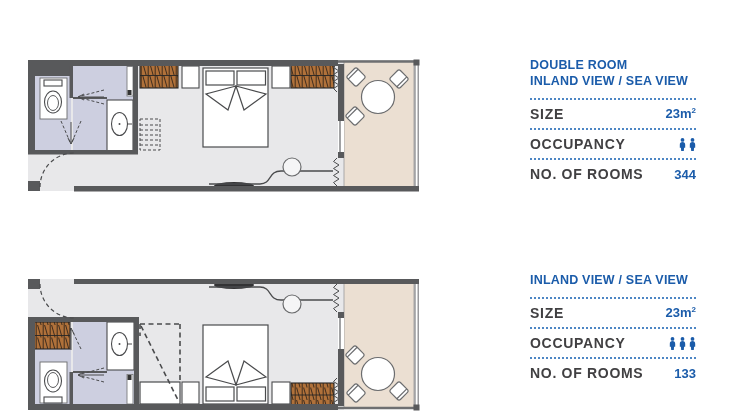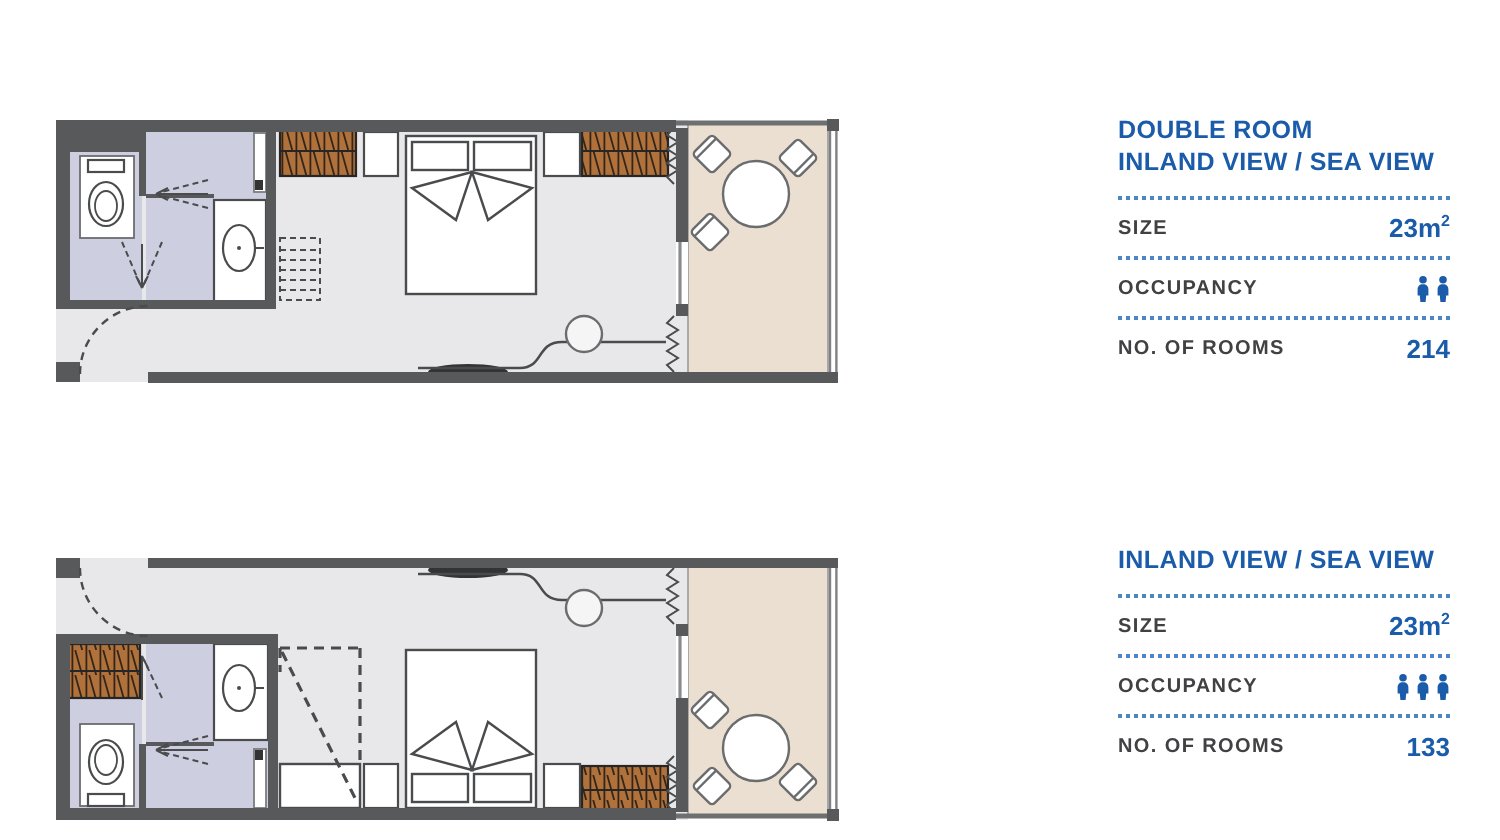--- a/index.html
+++ b/index.html
@@ -2,28 +2,28 @@
 <html><head>
 <meta charset="utf-8">
 <style>
   html,body { margin:0; padding:0; }
   body {
     width:750px; height:420px; position:relative; background:#ffffff;
     font-family:"Liberation Sans", sans-serif; overflow:hidden;
     --accent:#1b5caa;
   }
   #plans { position:absolute; left:0; top:0; }
-  .panel { position:absolute; left:559px; width:166px; }
+  .panel { position:absolute; left:530px; width:166px; }
   #panel-1 { top:57px; }
   #panel-2 { top:272px; }
   .panel-title { font-size:12.5px; line-height:16px; font-weight:bold; color:var(--accent);
     letter-spacing:0.2px; white-space:nowrap; margin:0 0 9px 0; }
   .row { display:flex; justify-content:space-between; align-items:center;
     height:28px; border-top:2px dotted #4d86c4; }
-  .row .label { font-size:10px; font-weight:bold; color:#414042; letter-spacing:0.7px; }
+  .row .label { font-size:14px; font-weight:bold; color:#414042; letter-spacing:0.7px; }
   .row .value { font-size:13px; font-weight:bold; color:var(--accent); }
   .row .value sup { font-size:8px; }
   .icons { display:flex; align-items:center; }
   .icons svg { margin-left:3px; display:block; }
 </style>
 </head>
 <body style="--accent: #1b5caa;">
 
 <svg id="plans" width="460" height="420" viewBox="0 0 460 420">
   <defs>
@@ -280,21 +280,21 @@
           <path d="M3.5,4.1 C1.7,4.1 0.8,5.1 0.8,6.8 L0.8,9.7 L1.9,9.7 L2.2,13 L4.8,13 L5.1,9.7 L6.2,9.7 L6.2,6.8 C6.2,5.1 5.3,4.1 3.5,4.1 Z"></path>
         </svg>
         <svg width="7" height="13" viewBox="0 0 7 13" fill="#1b5caa">
           <circle cx="3.5" cy="1.9" r="1.9"></circle>
           <path d="M3.5,4.1 C1.7,4.1 0.8,5.1 0.8,6.8 L0.8,9.7 L1.9,9.7 L2.2,13 L4.8,13 L5.1,9.7 L6.2,9.7 L6.2,6.8 C6.2,5.1 5.3,4.1 3.5,4.1 Z"></path>
         </svg>
       </span>
   </div>
   <div class="row">
     <span class="label">NO. OF ROOMS</span>
-    <span class="value">214</span>
+    <span class="value">344</span>
   </div>
 </div>
 
 <div class="panel" id="panel-2">
   <div class="panel-title">
     <div>INLAND VIEW / SEA VIEW</div>
   </div>
   <div class="row">
     <span class="label">SIZE</span>
     <span class="value"><span>23m</span><sup>2</sup></span>

